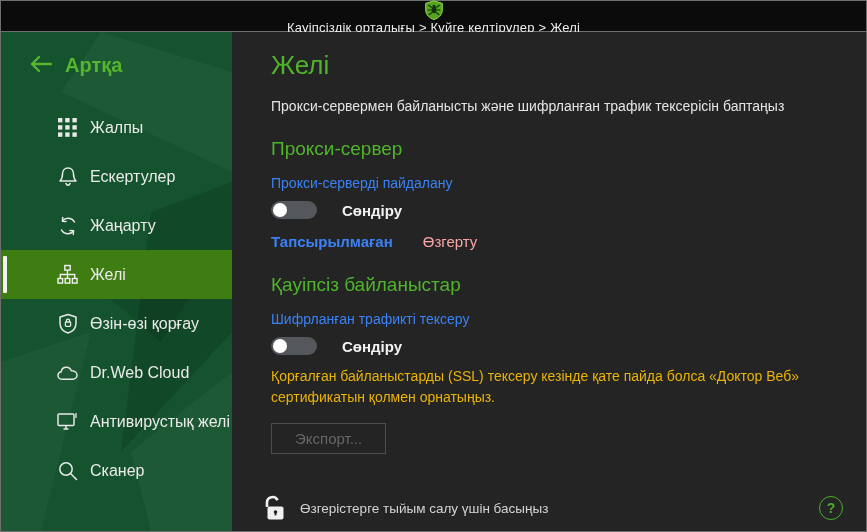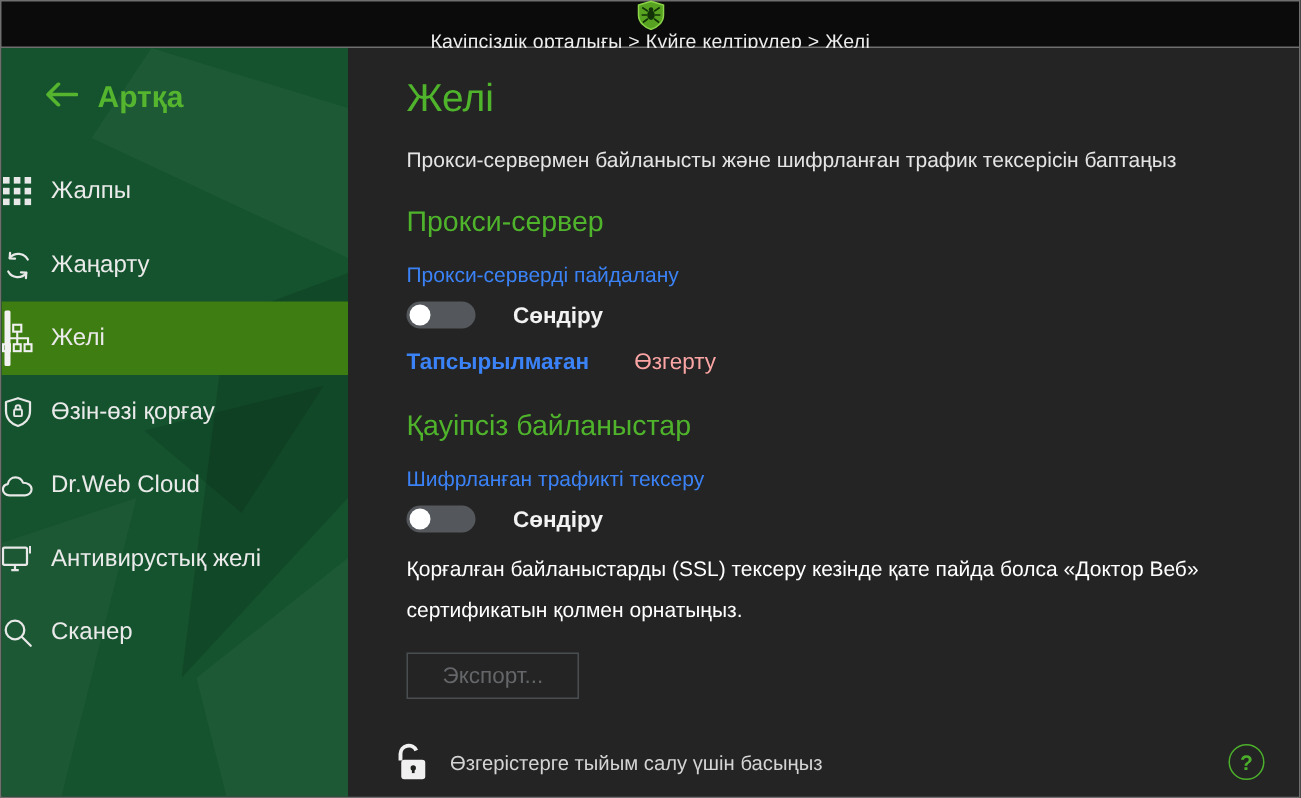--- a/index.html
+++ b/index.html
@@ -32,21 +32,21 @@
   }
   .sidebar .watermark { position:absolute; inset:0; pointer-events:none; }
   .back {
     position:relative; display:flex; align-items:center; gap:13px;
     padding:22px 0 0 29px; color:#55b52f; font-size:20px; font-weight:700;
     cursor:pointer;
   }
   .nav { position:relative; margin-top:26px; }
   .nav-item {
     height:49px; display:flex; align-items:center; gap:12px;
-    font-size:16px; color:#eaeaea; cursor:pointer;
+    padding-left:56px; font-size:16px; color:#eaeaea; cursor:pointer;
     position:relative;
   }
   .nav-item .nicon { width:21px; height:21px; flex:0 0 auto; display:flex; align-items:center; justify-content:center; }
   .nav-item.selected { background:#3e7d11; }
   .nav-item.selected::before {
     content:""; position:absolute; left:2px; top:6px; bottom:6px; width:4px;
     background:#f2f2f2; border-radius:1px;
   }
 
   
@@ -67,21 +67,21 @@
   .toggle .knob {
     position:absolute; left:2px; top:2px; width:14px; height:14px;
     border-radius:50%; background:#ffffff;
   }
   .toggle-label { margin-left:25px; font-size:15px; font-weight:700; color:#f2f2f2; }
 
   .status-row { margin-top:14px; display:flex; align-items:center; font-size:15px; }
   .status-text { font-weight:700; color:#3b82f6; }
   .change-link { margin-left:30px; color:#fca5a5; cursor:pointer; }
 
-  .ssl-note { margin-top:11px; font-size:14px; line-height:27px; color:#ffffff; max-width:600px; }
+  .ssl-note { margin-top:11px; font-size:14px; line-height:21px; color:#eab308; max-width:600px; }
 
   .export-btn {
     margin-top:15px; display:inline-block; background:transparent;
     border:1px solid #4b4e50; border-radius:0; color:#646669;
     font-size:15px; font-family:inherit; padding:6px 23px; cursor:default;
   }
 
   
   .footer {
     position:absolute; left:0; right:8px; bottom:0; height:46px;
@@ -160,20 +160,29 @@
               <rect x="14.4" y="7.2" width="4.4" height="4.4"></rect>
             <rect x="0" y="14.4" width="4.4" height="4.4"></rect>
               <rect x="7.2" y="14.4" width="4.4" height="4.4"></rect>
               <rect x="14.4" y="14.4" width="4.4" height="4.4"></rect>
           </g>
         </svg>
       </span>
       <span>Жалпы</span>
     </div>
 
+    <div class="nav-item">
+      <span class="nicon">
+        <svg width="20" height="21" viewBox="0 0 20 21">
+          <path d="M10 2 C6.5 2 4.5 4.6 4.5 8 C4.5 12 3 14 2 15 L18 15 C17 14 15.5 12 15.5 8 C15.5 4.6 13.5 2 10 2 Z" fill="none" stroke="#e8e8e8" stroke-width="1.5" stroke-linejoin="round"></path>
+          <path d="M8 17.5 C8.3 18.6 9 19.2 10 19.2 C11 19.2 11.7 18.6 12 17.5" fill="none" stroke="#e8e8e8" stroke-width="1.5" stroke-linecap="round"></path>
+        </svg>
+      </span>
+      <span>Ескертулер</span>
+    </div>
 
     <div class="nav-item">
       <span class="nicon">
         <svg width="20" height="20" viewBox="0 0 20 20">
           <path d="M16.5 6 A7.2 7.2 0 0 0 4.5 5" fill="none" stroke="#e8e8e8" stroke-width="1.5" stroke-linecap="round"></path>
           <path d="M4.7 1.6 L4.5 5.2 L8 5.4" fill="none" stroke="#e8e8e8" stroke-width="1.5" stroke-linecap="round" stroke-linejoin="round"></path>
           <path d="M3.5 14 A7.2 7.2 0 0 0 15.5 15" fill="none" stroke="#e8e8e8" stroke-width="1.5" stroke-linecap="round"></path>
           <path d="M15.3 18.4 L15.5 14.8 L12 14.6" fill="none" stroke="#e8e8e8" stroke-width="1.5" stroke-linecap="round" stroke-linejoin="round"></path>
         </svg>
       </span>

